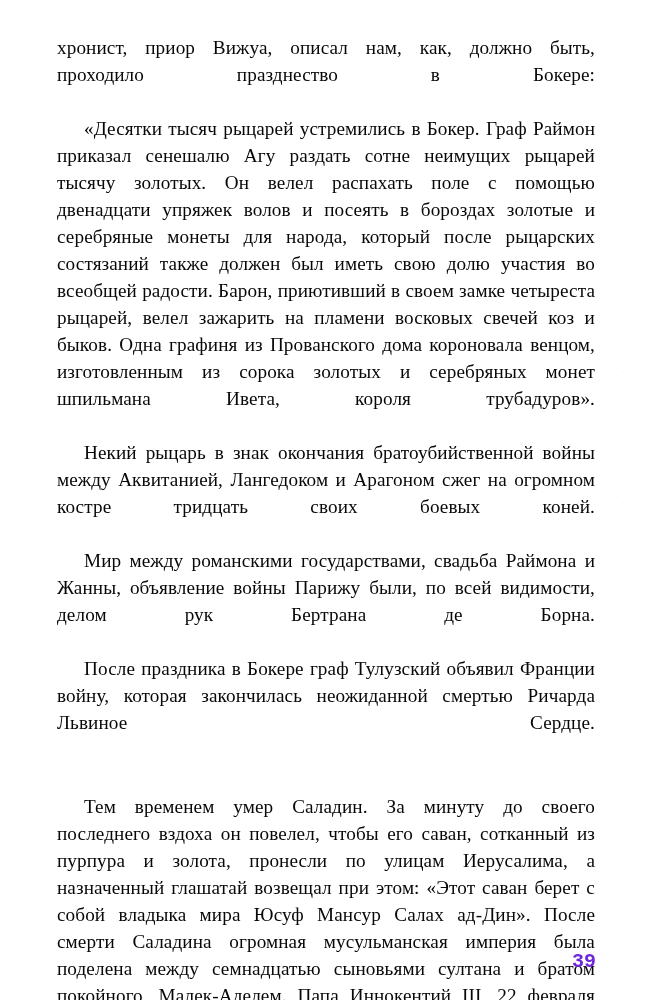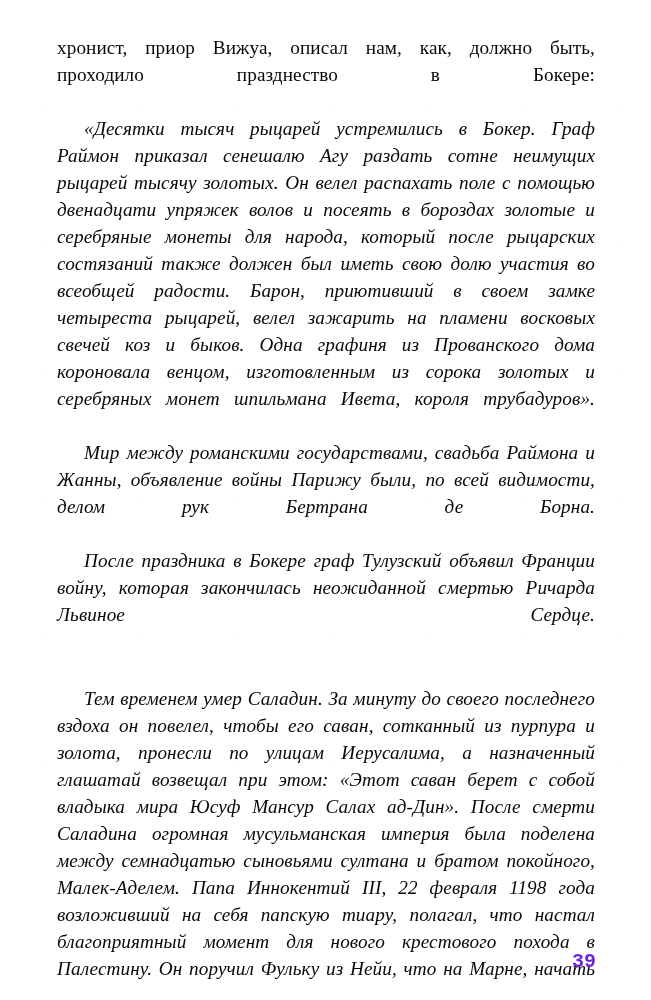--- a/index.html
+++ b/index.html
@@ -32,21 +32,20 @@
     line-height: 27px;
     text-align: justify;
     text-justify: inter-word;
     letter-spacing: 0.1px;
     word-spacing: 0.2px;
     -webkit-font-smoothing: none;
     color: #080808;
   }
   .para.indent {
     text-indent: 27px;
-    font-style: italic;
   }
   .para.noindent {
     text-indent: 0;
   }
   
   .para::after {
     content: "";
     display: inline-block;
     width: 100%;
   }
@@ -81,20 +80,21 @@
 <body>
 
 <div id="page">
 
   <div id="text-column">
 
     <p class="para noindent">хронист, приор Вижуа, описал нам, как, должно быть, проходило празднество в Бокере:</p>
 
     <p class="para indent">«Десятки тысяч рыцарей устремились в Бокер. Граф Раймон приказал сенешалю Агу раздать сотне неимущих рыцарей тысячу золотых. Он велел распахать поле с помощью двенадцати упряжек волов и посеять в бороздах золотые и серебряные монеты для народа, который после рыцарских состязаний также должен был иметь свою долю участия во всеобщей радости. Барон, приютивший в своем замке четыреста рыцарей, велел зажарить на пламени восковых свечей коз и быков. Одна графиня из Прованского дома короновала венцом, изготовленным из сорока золотых и серебряных монет шпильмана Ивета, короля трубадуров».</p>
 
+    <p class="para indent">Некий рыцарь в знак окончания братоубийственной войны между Аквитанией, Лангедоком и Арагоном сжег на огромном костре тридцать своих боевых коней.</p>
 
 
     <p class="para indent">Мир между романскими государствами, свадьба Раймона и Жанны, объявление войны Парижу были, по всей видимости, делом рук Бертрана де Борна.</p>
 
     <p class="para indent">После праздника в Бокере граф Тулузский объявил Франции войну, которая закончилась неожиданной смертью Ричарда Львиное Сердце.</p>
 
     <div class="block-gap"></div>
 
     <p class="para indent">Тем временем умер Саладин. За минуту до своего последнего вздоха он повелел, чтобы его саван, сотканный из пурпура и золота, пронесли по улицам Иерусалима, а назначенный глашатай возвещал при этом: «Этот саван берет с собой владыка мира Юсуф Мансур Салах ад-Дин». После смерти Саладина огромная мусульманская империя была поделена между семнадцатью сыновьями султана и братом покойного, Малек-Аделем. Папа Иннокентий III, 22 февраля 1198 года возложивший на себя папскую тиару, полагал, что настал благоприятный момент для нового крестового похода в Палестину. Он поручил Фульку из Нейи, что на Марне, начать</p>
 

